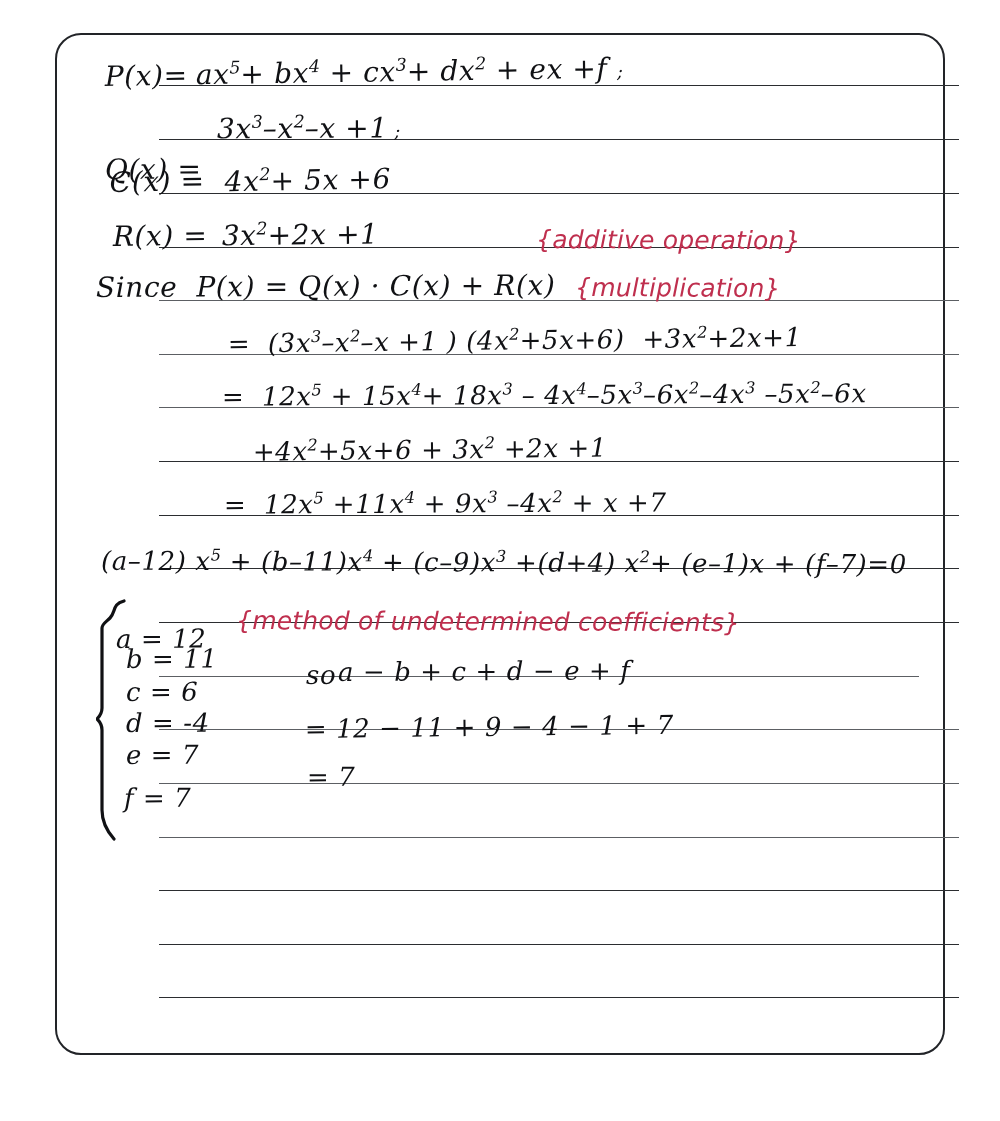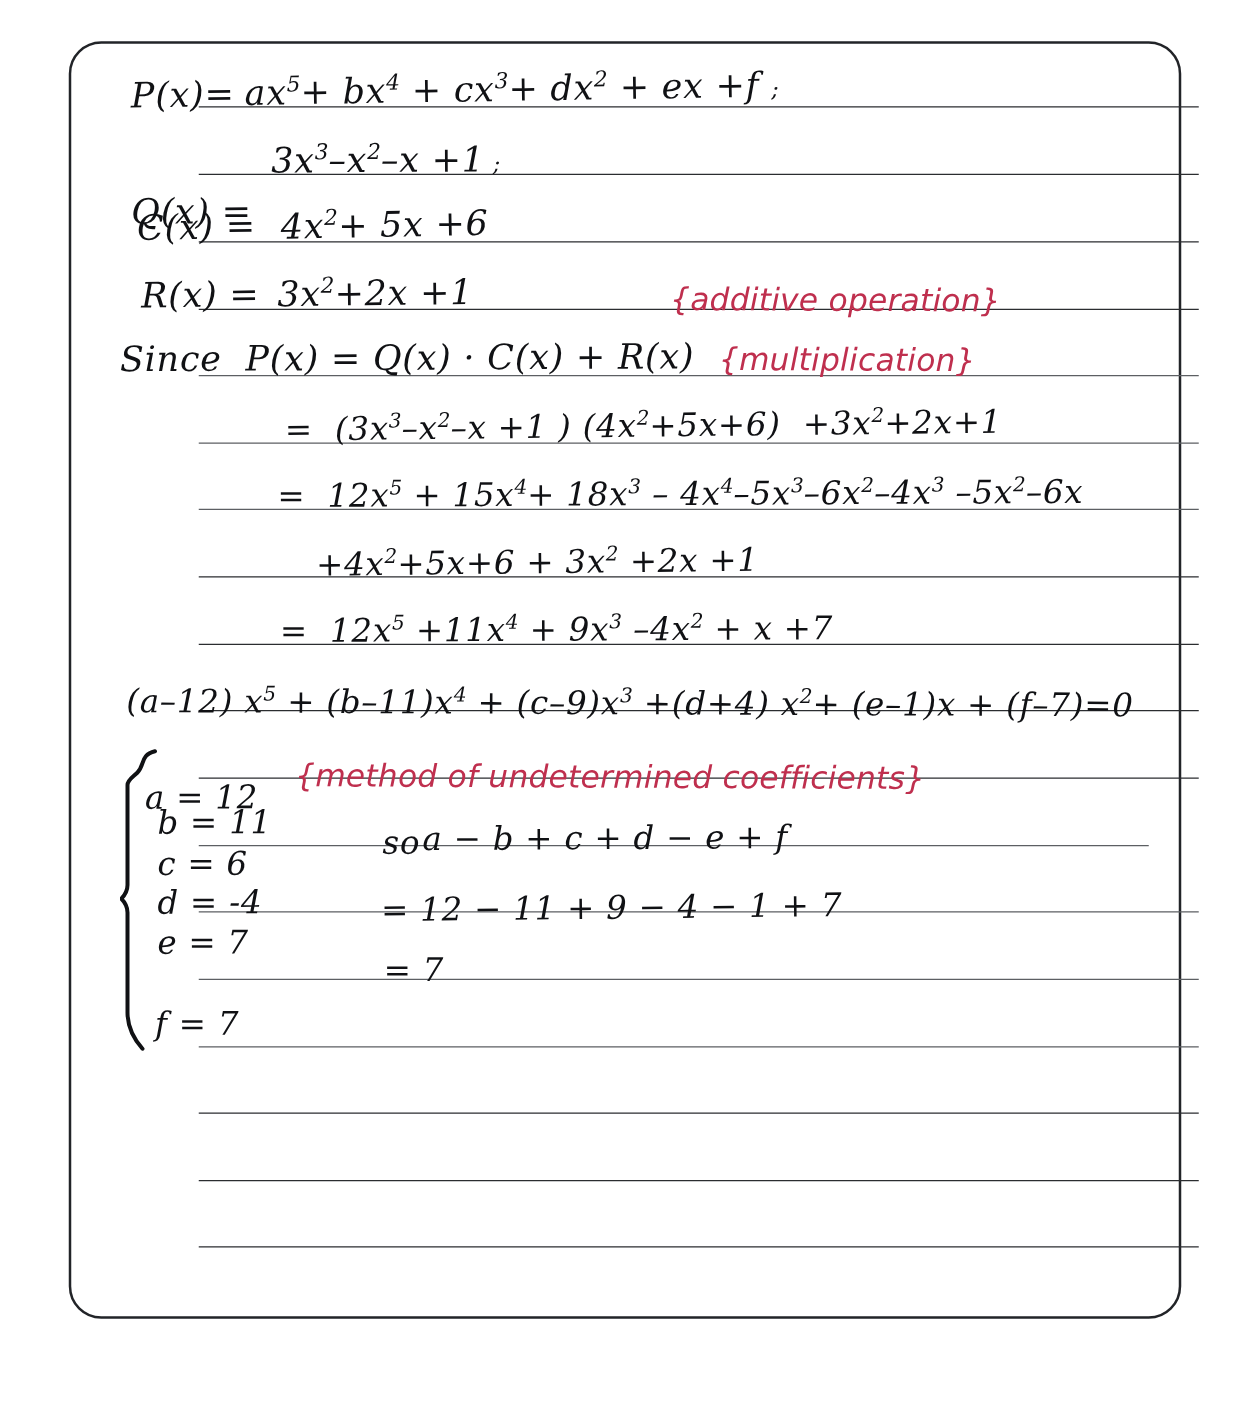--- a/index.html
+++ b/index.html
@@ -142,20 +142,20 @@
              L6 110 C6 116, 3 119, 1 121 C3 123, 6 126, 6 132
              L6 212 C6 222, 10 232, 18 241" fill="none" stroke="#101114" stroke-width="3.2" stroke-linecap="round" stroke-linejoin="round"></path>
   </svg>
 </div>
 
 <span class="hw s26 j2" style="left:116px; top:624px;">a = 12</span>
 <span class="hw s26 j2" style="left:126px; top:644px;text-align:right;">b = 11</span>
 <span class="hw s26 j2" style="left:126px; top:677px;">c = 6</span>
 <span class="hw s26 j2" style="left:126px; top:708px;">d = -4</span>
 <span class="hw s26 j2" style="left:126px; top:740px;">e = 7</span>
-<span class="hw s26 j2" style="left:124px; top:805px;">f = 7</span>
+<span class="hw s26 j2" style="left:124px; top:783px;">f = 7</span>
 
 <span class="hw s25 ink-red j4" style="left:236px; top:606px;">{method of undetermined coefficients}</span>
 
 <span class="hw s26 j2" style="left:278px; top:660px;margin-left:28px;">so</span>
 <span class="hw s26 j2" style="left:338px; top:657px;">a − b + c + d − e + f</span>
 <span class="hw s26 j5" style="left:305px; top:714px;">= 12 − 11 + 9 − 4 − 1 + 7</span>
 <span class="hw s26 j2" style="left:307px; top:762px;">=  7</span>
 
 </body></html>

